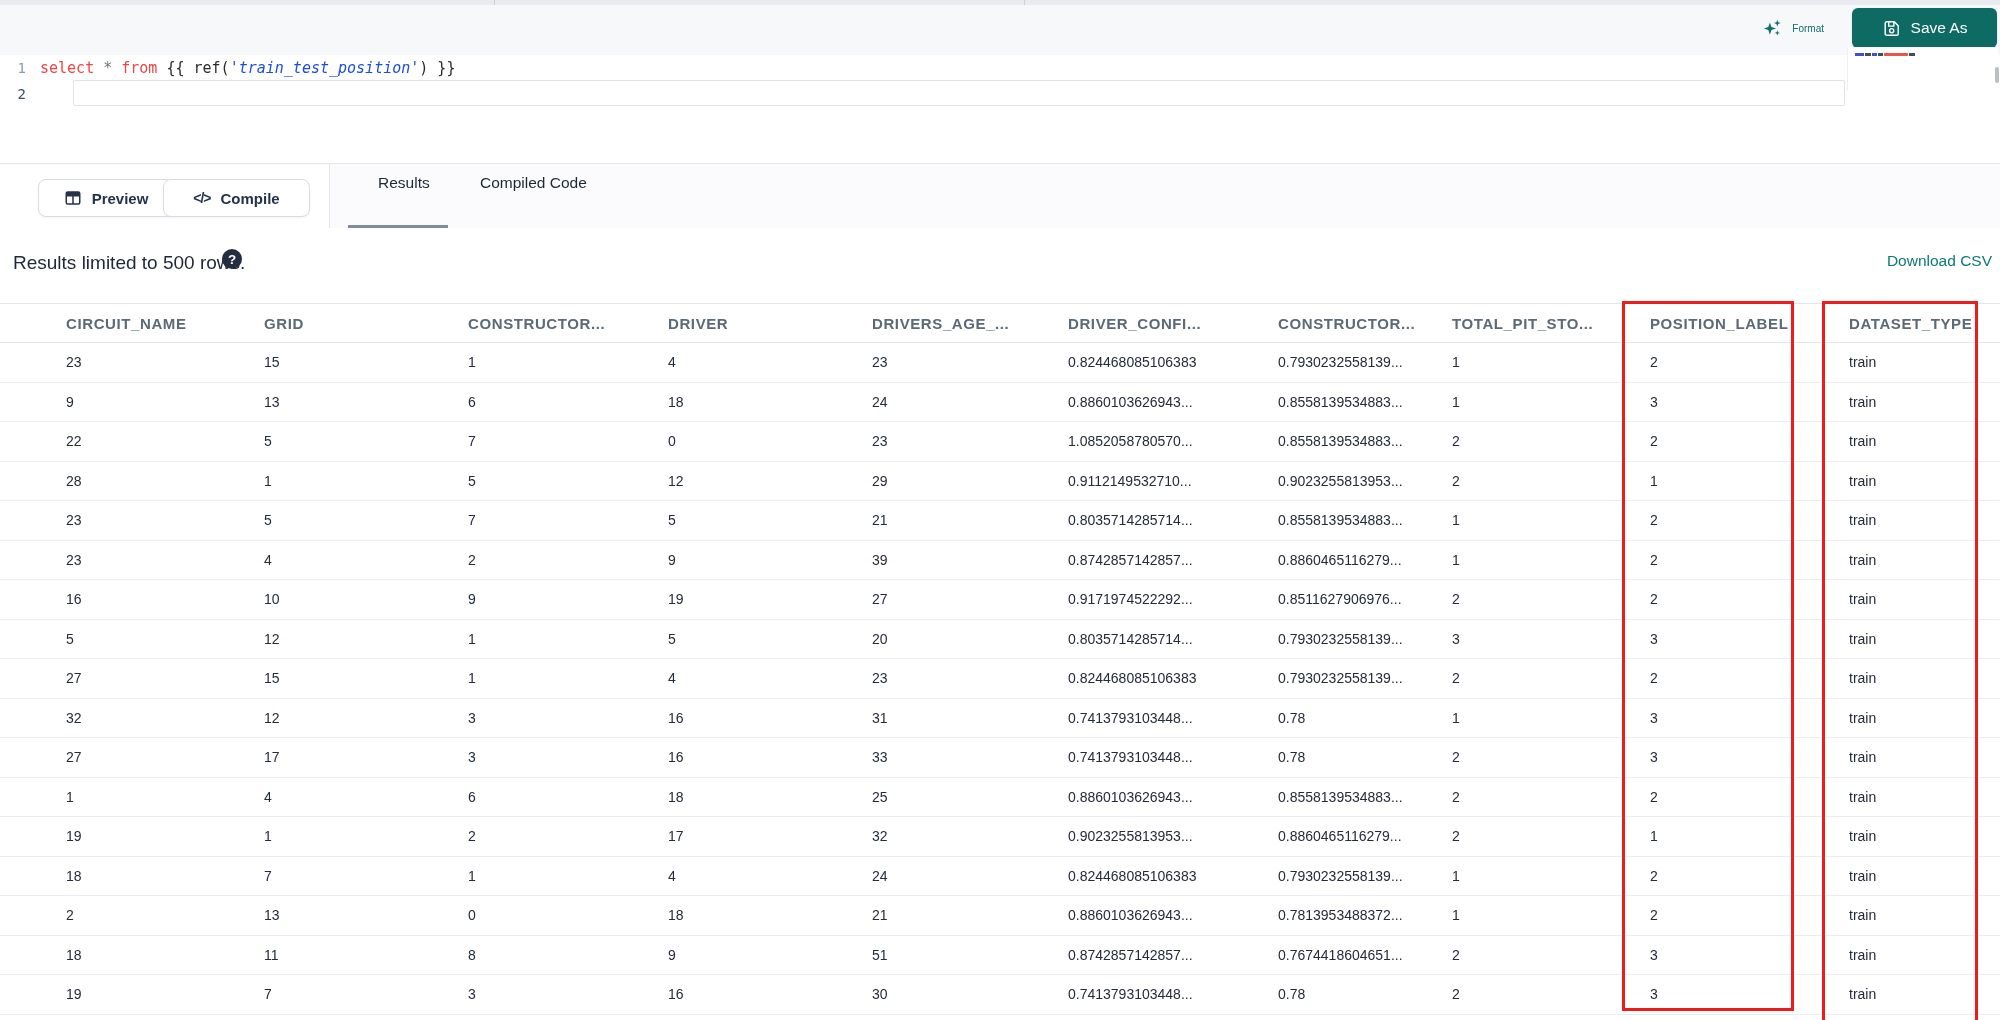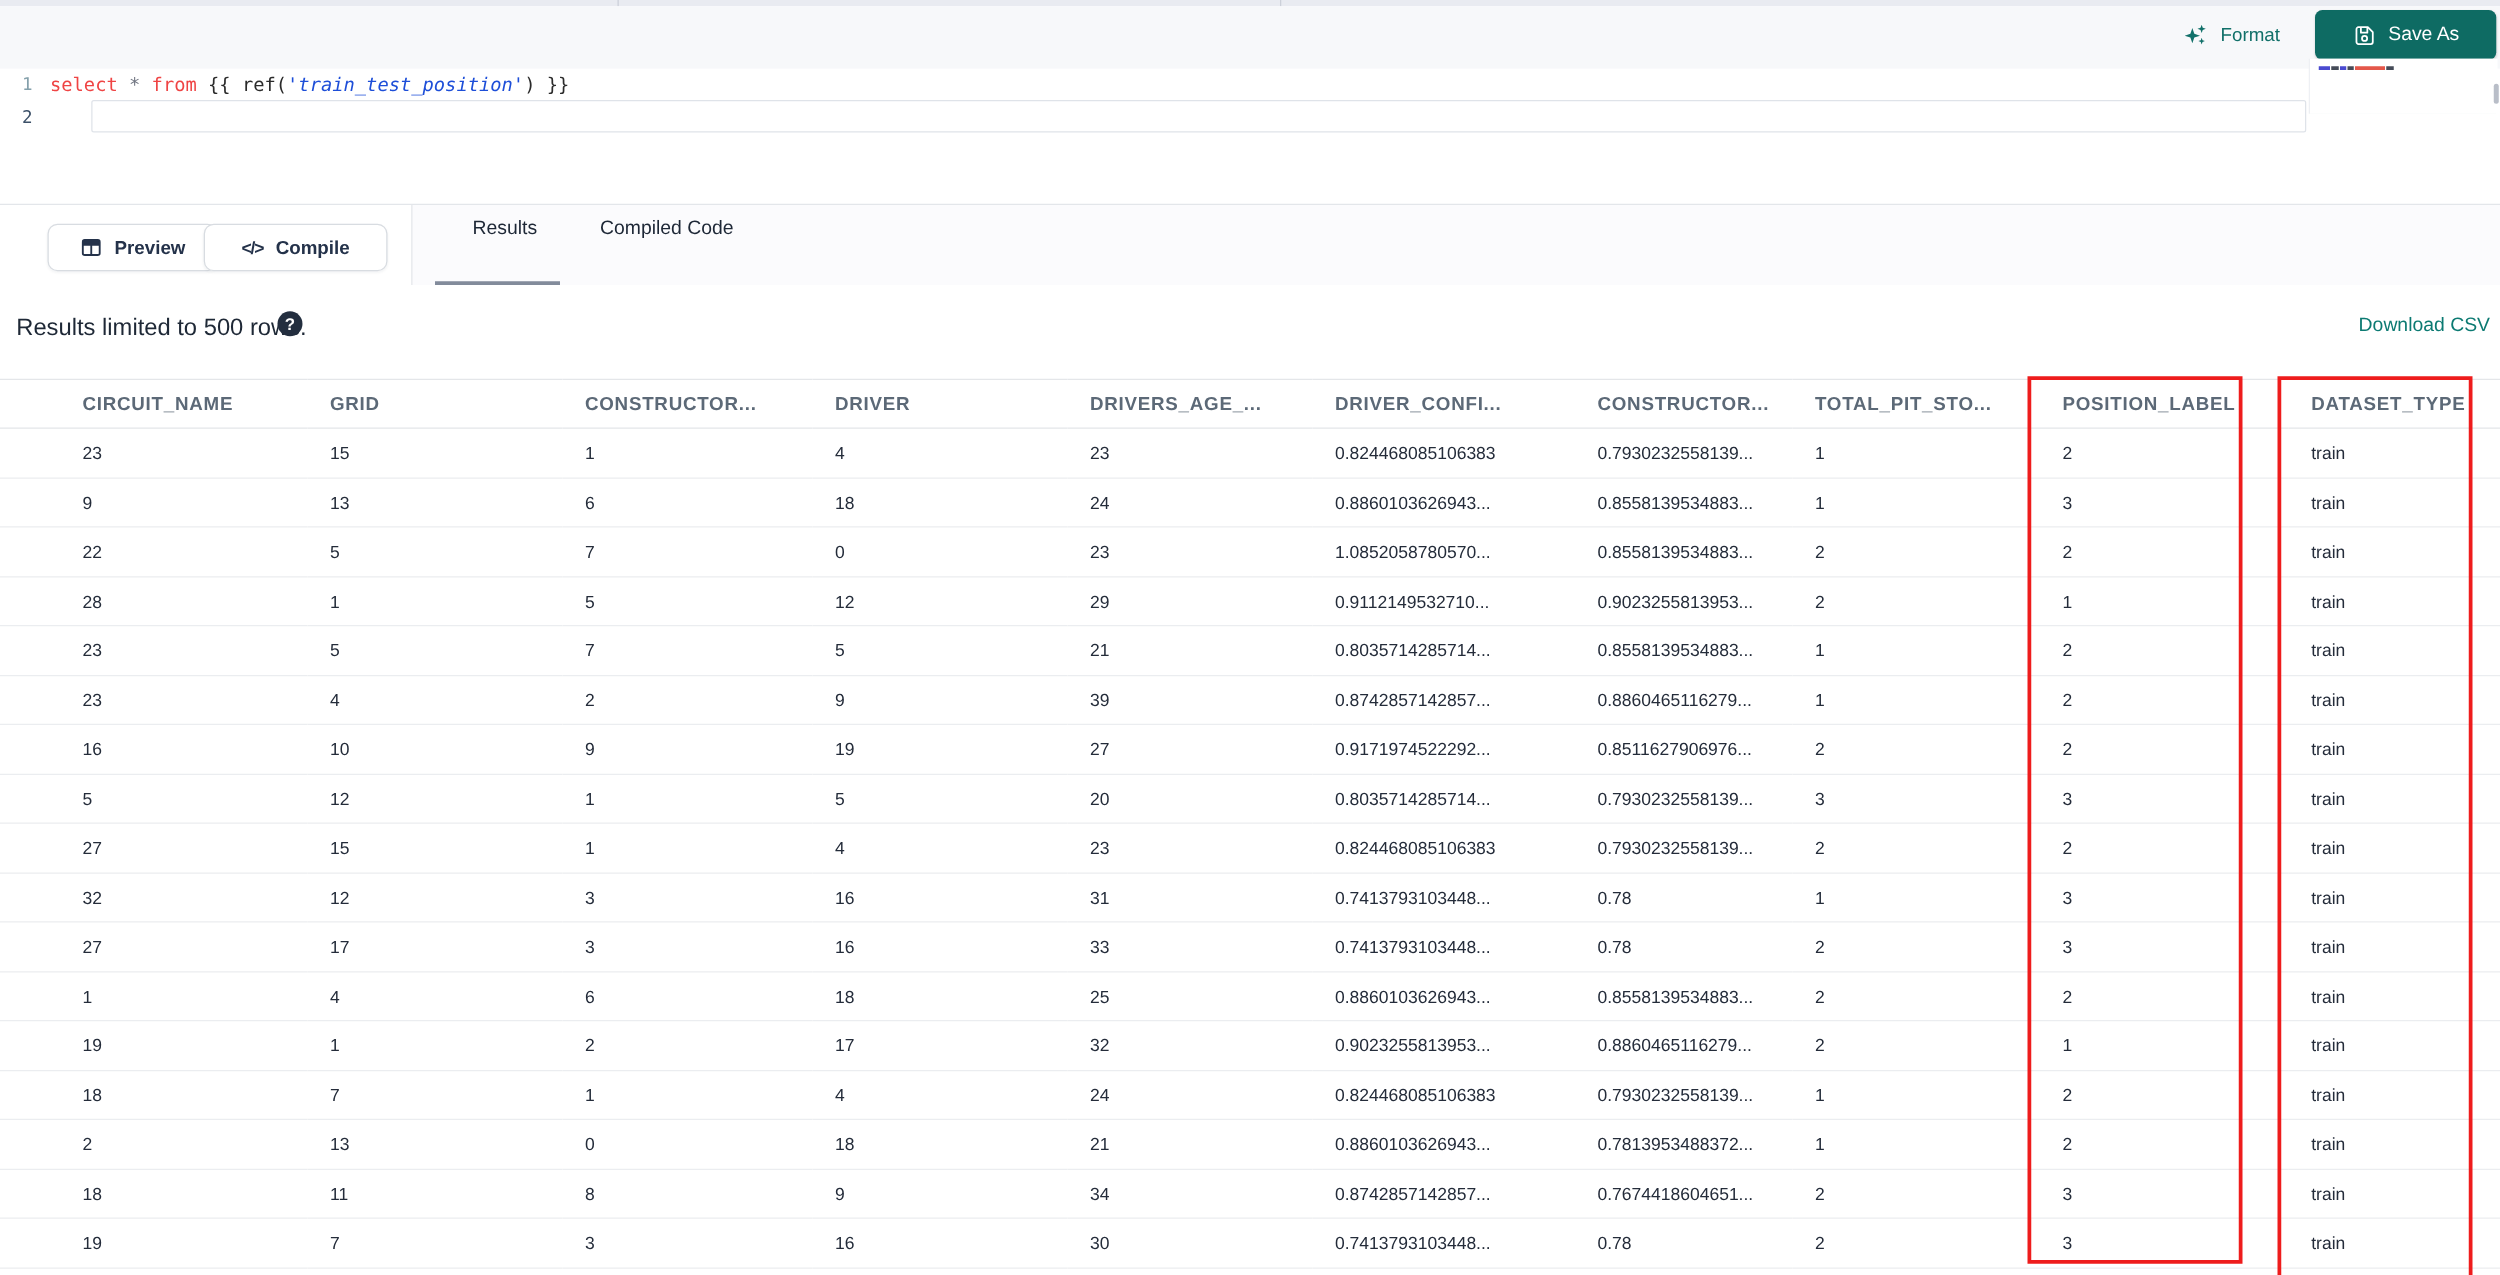--- a/index.html
+++ b/index.html
@@ -7,21 +7,21 @@
               font-family:"Liberation Sans", sans-serif; }
   .page { position:relative; width:2000px; height:1020px; background:#fff; overflow:hidden; }
 
   
   .top-strip { position:absolute; left:0; top:0; width:2000px; height:5px; background:#e9ebf1; }
   .top-strip .seg-div { position:absolute; top:0; width:1px; height:5px; background:#ccd0d9; }
 
   
   .editor-toolbar { position:absolute; left:0; top:5px; width:2000px; height:50px; background:#f7f8fa; }
   .format-btn { position:absolute; right:176px; top:13px; display:flex; align-items:center; gap:9px;
-                color:#117069; font-size:15px; cursor:pointer; }
+                color:#117069; font-size:10px; cursor:pointer; }
   .saveas-btn { position:absolute; right:3px; top:3px; width:145px; height:40px; border:none;
                 background:#0e6b63; color:#fff; border-radius:6px; display:flex; align-items:center;
                 justify-content:center; gap:10px; font-size:15.5px; font-family:"Liberation Sans",sans-serif;
                 cursor:pointer; box-shadow:0 1px 2px rgba(0,0,0,.15); }
 
   
   .editor { position:absolute; left:0; top:55px; width:2000px; height:108px; background:#fff; }
   .code-row { position:absolute; left:0; height:26px; display:flex; align-items:center; width:1900px; }
   .gutter-num { width:40px; text-align:right; padding-right:14px; font-family:"DejaVu Sans Mono",monospace;
                 font-size:14px; color:#84a0ab; flex:none; }
@@ -373,21 +373,21 @@
           <td>0.7813953488372...</td>
           <td>1</td>
           <td>2</td>
           <td>train</td>
         </tr>
         <tr>
           <td>18</td>
           <td>11</td>
           <td>8</td>
           <td>9</td>
-          <td>34</td>
+          <td>51</td>
           <td>0.8742857142857...</td>
           <td>0.7674418604651...</td>
           <td>2</td>
           <td>3</td>
           <td>train</td>
         </tr>
         <tr>
           <td>19</td>
           <td>7</td>
           <td>3</td>

